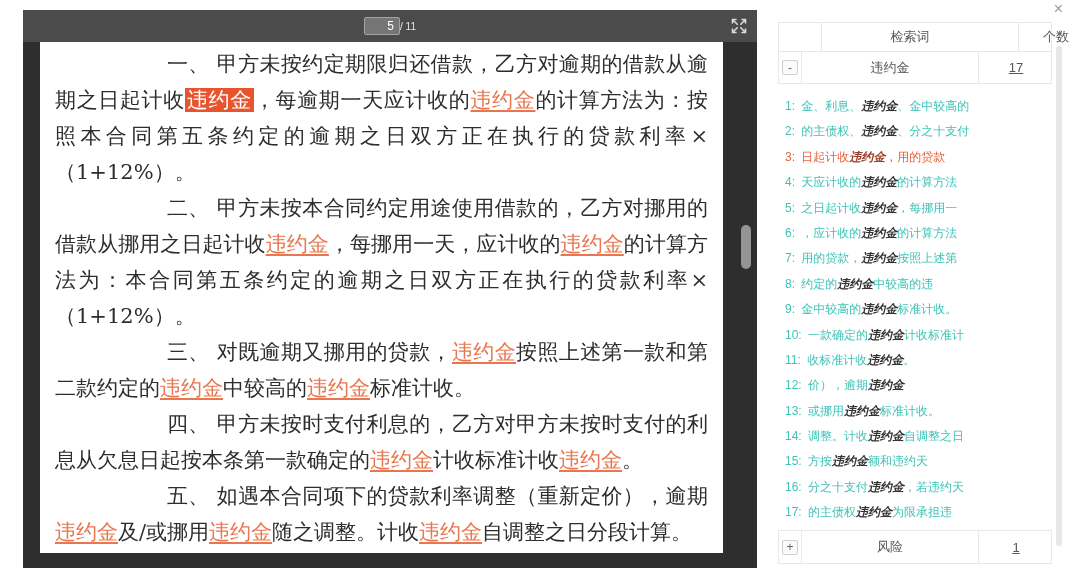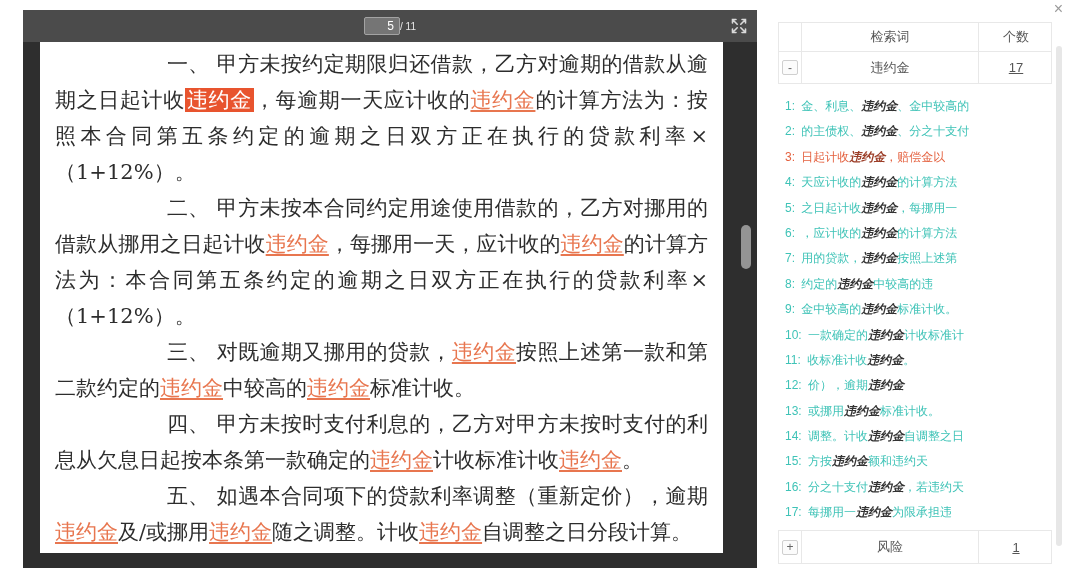--- a/index.html
+++ b/index.html
@@ -34,21 +34,21 @@
 
   
   .panel { position:absolute; left:765px; top:0; width:300px; height:582px; background:#ffffff; }
   .close-x { position:absolute; right:2px; top:0px; font-size:16px; color:#9a9a9a; cursor:pointer; line-height:18px; }
 
   .srch-table { position:absolute; left:13px; top:22px; width:274px; border:1px solid #e8e8e8; }
   .srch-row { display:grid; grid-template-columns:22px 177px 75px; }
   .srch-row + .srch-row { border-top:1px solid #e8e8e8; }
   .srch-cell { padding:0; display:flex; align-items:center; justify-content:center; font-size:13px; color:#555; }
   .srch-cell + .srch-cell { border-left:1px solid #e8e8e8; }
-  .hdr { height:28px; }
+  .hdr { height:28px;gap:20px; }
   .row { height:32px; }
   .toggle-btn {
     width:16px; height:15px; border:1px solid #cfcfcf; background:#fbfbfb; border-radius:2px;
     font-size:12px; line-height:12px; color:#666; display:flex; align-items:center; justify-content:center; cursor:pointer;
   }
   .count-cell { color:#555;text-decoration:underline; }
 
   .results { position:absolute; left:20px; top:94px; width:255px; }
   .result-item { height:25.4px; line-height:25.4px; font-size:12px; color:#3fc3b7; white-space:nowrap; overflow:hidden; cursor:pointer; }
   .result-item .r-num { color:#3fc3b7; margin-right:3px; }
@@ -108,21 +108,21 @@
       <div class="srch-cell">违约金</div>
       <div class="srch-cell count-cell">17</div>
     </div>
   </div>
 
   <div class="results">
   <div class="result-item"><span class="r-num">1: </span><span class="r-pre">金、利息、</span><span class="r-kw">违约金</span><span class="r-post">、金中较高的</span></div>
 
   <div class="result-item"><span class="r-num">2: </span><span class="r-pre">的主债权、</span><span class="r-kw">违约金</span><span class="r-post">、分之十支付</span></div>
 
-  <div class="result-item active"><span class="r-num">3: </span><span class="r-pre">日起计收</span><span class="r-kw">违约金</span><span class="r-post">，赔偿金以</span></div>
+  <div class="result-item active"><span class="r-num">3: </span><span class="r-pre">日起计收</span><span class="r-kw">违约金</span><span class="r-post">，用的贷款</span></div>
 
   <div class="result-item"><span class="r-num">4: </span><span class="r-pre">天应计收的</span><span class="r-kw">违约金</span><span class="r-post">的计算方法</span></div>
 
   <div class="result-item"><span class="r-num">5: </span><span class="r-pre">之日起计收</span><span class="r-kw">违约金</span><span class="r-post">，每挪用一</span></div>
 
   <div class="result-item"><span class="r-num">6: </span><span class="r-pre">，应计收的</span><span class="r-kw">违约金</span><span class="r-post">的计算方法</span></div>
 
   <div class="result-item"><span class="r-num">7: </span><span class="r-pre">用的贷款，</span><span class="r-kw">违约金</span><span class="r-post">按照上述第</span></div>
 
   <div class="result-item"><span class="r-num">8: </span><span class="r-pre">约定的</span><span class="r-kw">违约金</span><span class="r-post">中较高的违</span></div>
@@ -136,21 +136,21 @@
   <div class="result-item"><span class="r-num">12: </span><span class="r-pre">价），逾期</span><span class="r-kw">违约金</span><span class="r-post"></span></div>
 
   <div class="result-item"><span class="r-num">13: </span><span class="r-pre">或挪用</span><span class="r-kw">违约金</span><span class="r-post">标准计收。</span></div>
 
   <div class="result-item"><span class="r-num">14: </span><span class="r-pre">调整。计收</span><span class="r-kw">违约金</span><span class="r-post">自调整之日</span></div>
 
   <div class="result-item"><span class="r-num">15: </span><span class="r-pre">方按</span><span class="r-kw">违约金</span><span class="r-post">额和违约天</span></div>
 
   <div class="result-item"><span class="r-num">16: </span><span class="r-pre">分之十支付</span><span class="r-kw">违约金</span><span class="r-post">，若违约天</span></div>
 
-  <div class="result-item"><span class="r-num">17: </span><span class="r-pre">每挪用一</span><span class="r-kw">违约金</span><span class="r-post">为限承担违</span></div>
+  <div class="result-item"><span class="r-num">17: </span><span class="r-pre">的主债权</span><span class="r-kw">违约金</span><span class="r-post">为限承担违</span></div>
 </div>
 
   <div class="srch-table bottom-table">
     <div class="srch-row row">
       <div class="srch-cell">
           <div class="toggle-btn">+</div>
         </div>
       <div class="srch-cell">风险</div>
       <div class="srch-cell count-cell">1</div>
     </div>

